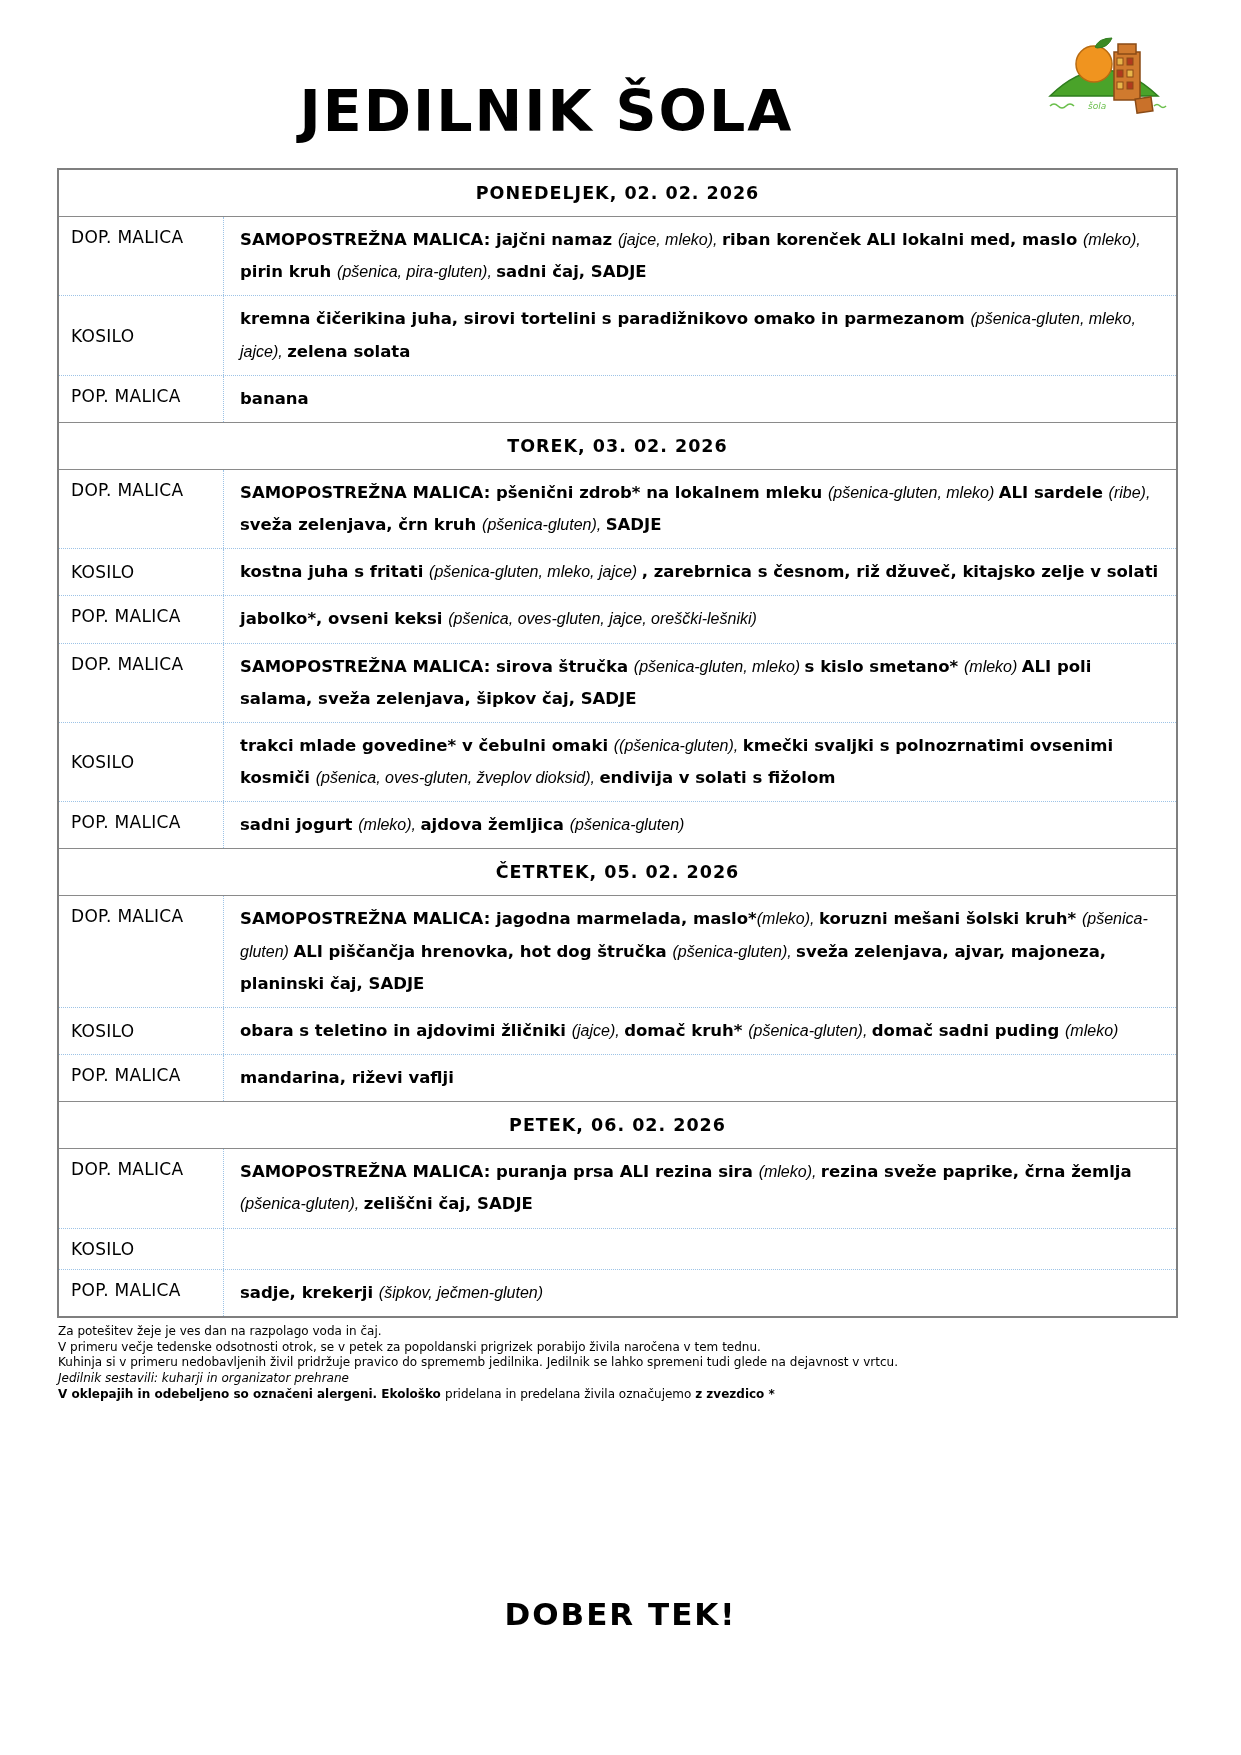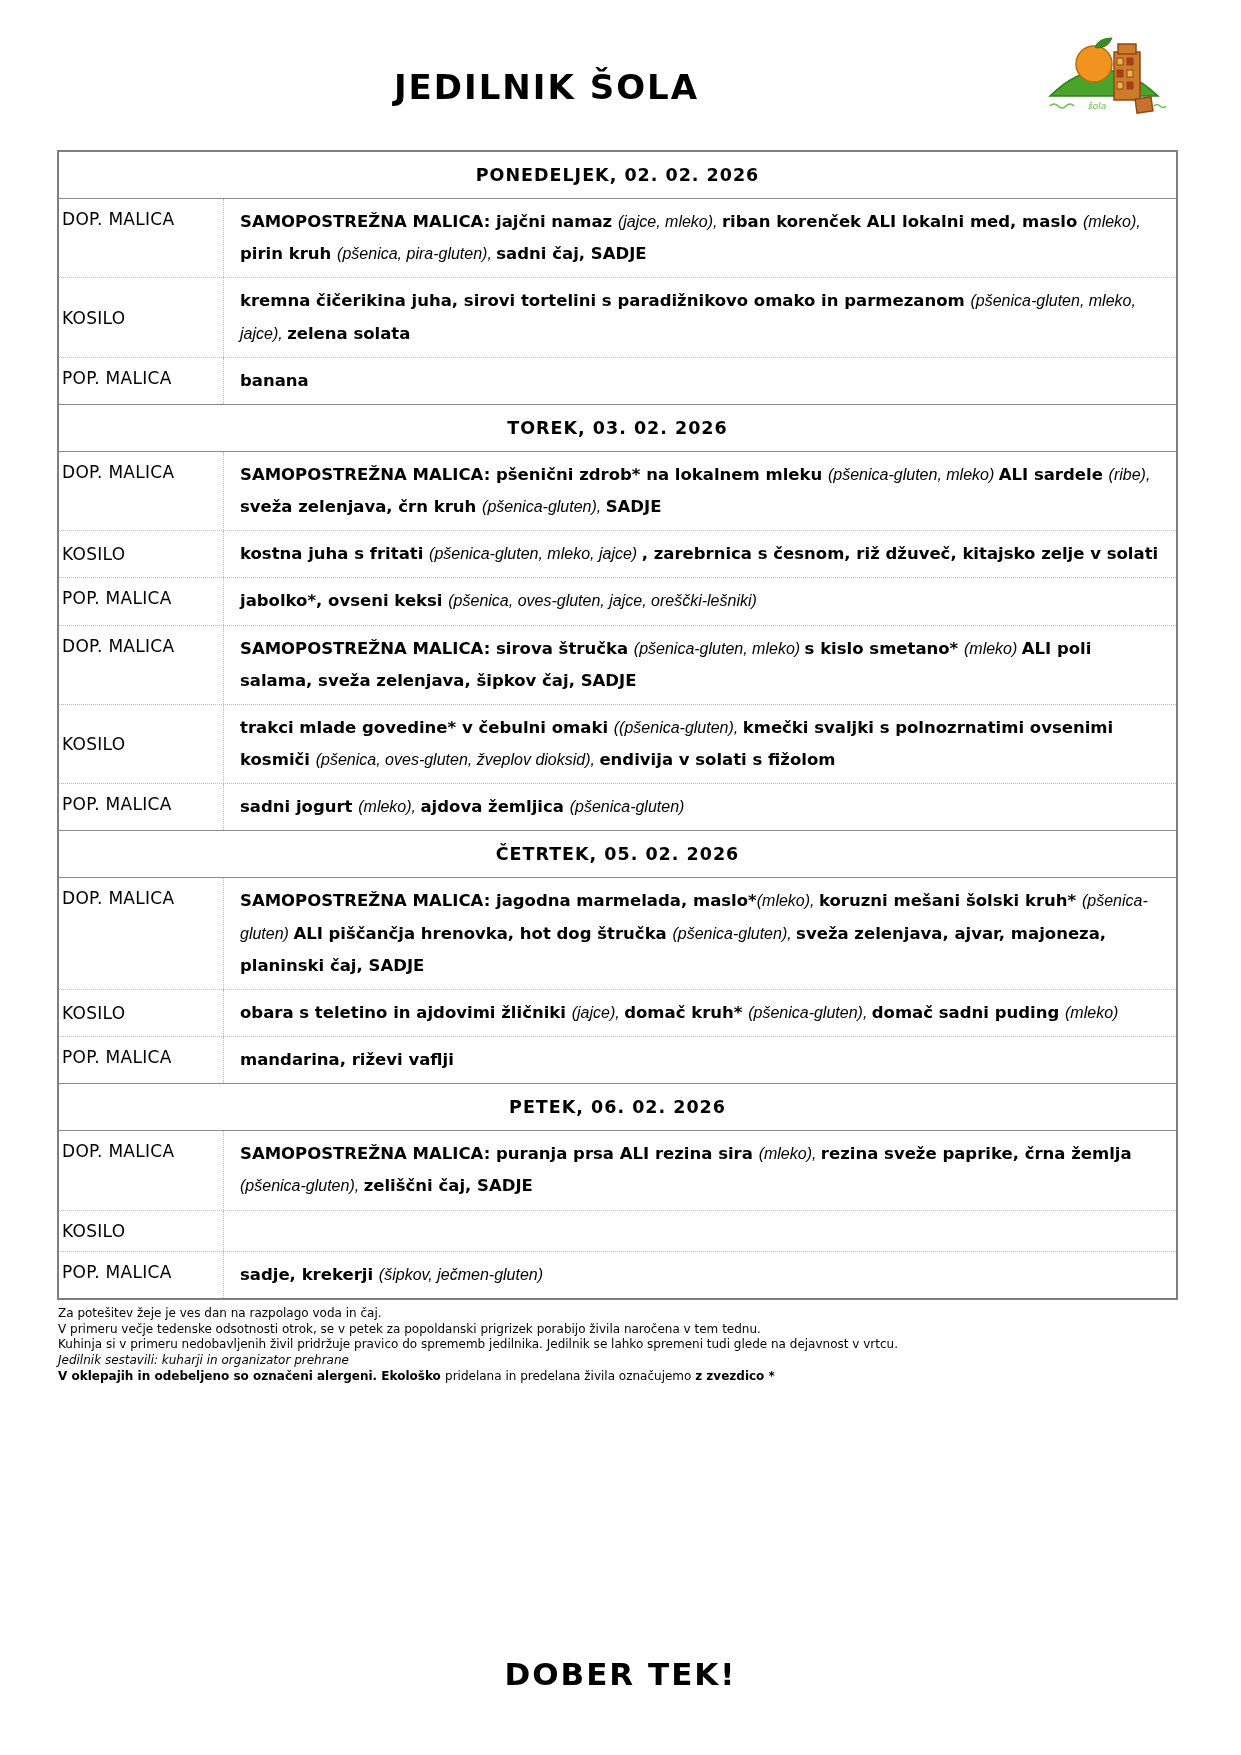--- a/index.html
+++ b/index.html
@@ -6,61 +6,61 @@
   html,body { background:#ffffff; }
   body {
     width:1241px; height:1755px; margin:0 auto; position:relative;
     font-family:"DejaVu Sans", sans-serif; color:#000;
   }
   .page { position:absolute; inset:0; }
 
   
   .header { display:flex; align-items:flex-start; margin:26px 70px 0 57px; }
   .page-title {
-    flex:1; text-align:center; margin-top:41px;
-    font-size:34px; font-weight:700; letter-spacing:2px;
+    flex:1; text-align:center; margin-top:52px;
+    font-size:57px; font-weight:700; letter-spacing:2px;
   }
   .logo { width:135px; flex:none; margin-top:4px; }
 
   
   .menu-table {
     margin:24px 63px 0 57px;
     border:2px solid #7f7f7f;
   }
   .day-header {
     text-align:center; font-size:17.5px; font-weight:700; letter-spacing:1px;
     padding:13px 24px;
     border-bottom:1.5px solid #8a8a8a;
   }
   .day-header:not(:first-child){ border-top:1.5px solid #8a8a8a; }
   .menu-row { display:flex; }
   .menu-row + .menu-row { border-top:1.5px dotted #9dc3e6; }
   .row-label {
-    width:165px; flex:none; padding:10px 4px 10px 3px;
+    width:165px; flex:none; padding:10px 4px 10px 12px;
     font-size:17px; letter-spacing:0.3px;
     border-right:1.5px dotted #9dc3e6;
     display:flex; align-items:flex-start;
   }
   .menu-row.label-center .row-label { align-items:center; }
   .row-content {
     flex:1; padding:7px 16px 7px 16px;
     font-size:16.5px; line-height:1.95;
   }
   .seg-b { font-weight:700; }
   .seg-i { font-style:italic; font-weight:400; font-family:"Liberation Sans", sans-serif; font-size:0.97em; }
   .seg-n { font-weight:400; }
   .seg-it { font-style:italic; font-weight:400; }
 
   
   .footer-notes { margin:6px 63px 0 58px; font-size:12px; line-height:1.32; }
   .footer-line { white-space:normal; }
 
   
   .bottom-message {
-    position:absolute; left:0; right:0; top:1656px;
+    position:absolute; left:0; right:0; top:1596px;
     text-align:center; font-size:31px; font-weight:700; letter-spacing:2px;
   }
 </style>
 </head>
 <body>
 
 <div class="page">
 
   <div class="header">
     <div class="page-title">JEDILNIK ŠOLA</div>

